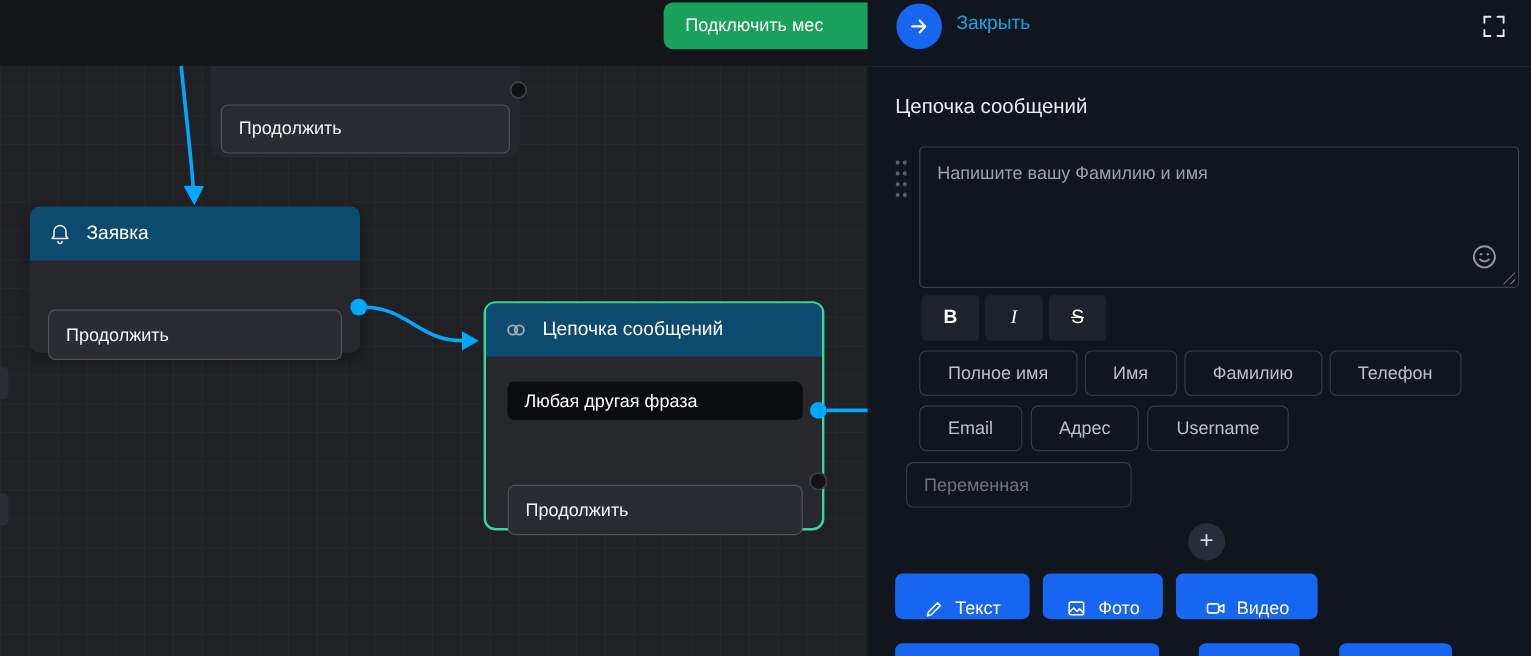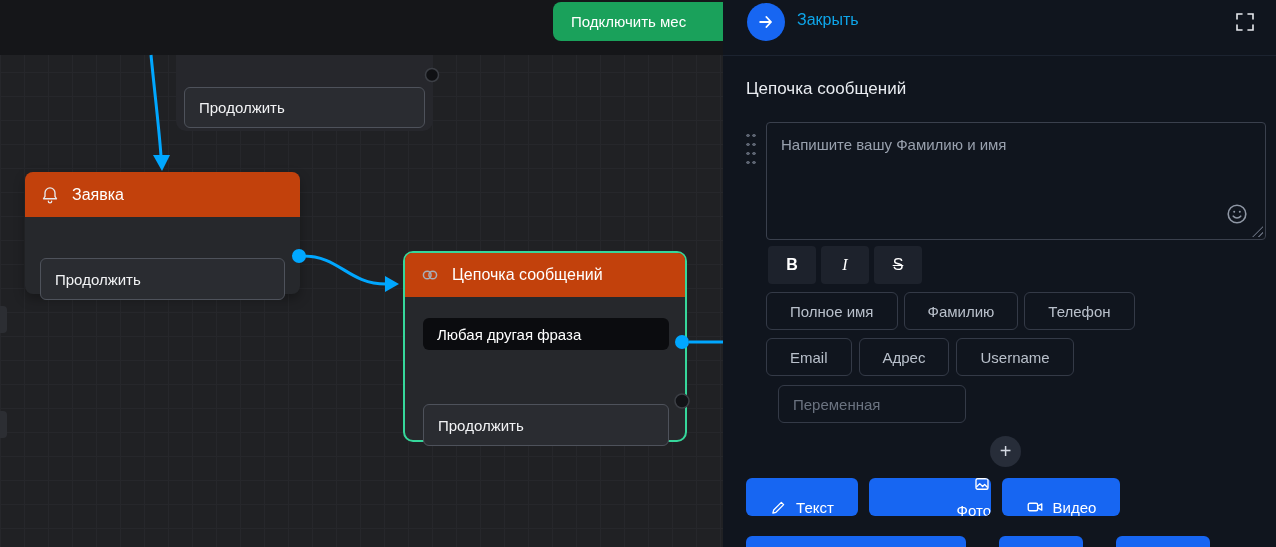--- a/index.html
+++ b/index.html
@@ -22,21 +22,21 @@
 
   
   .node-top { position:absolute; left:176px; top:55px; width:257px; height:76px;
     background:#26272c; border-radius:0 0 10px 10px; z-index:2; }
   .btn-node { display:flex; align-items:center; padding:0 14px; background:#2a2c31;
     border:1px solid #4e525b; border-radius:6px; color:#f2f3f5; font-size:15px; cursor:pointer;margin-top:24px; }
   .node-top .btn-node { position:absolute; left:8px; top:8px; width:241px; height:41px; }
 
   .node-request { position:absolute; left:25px; top:172px; width:275px; height:122px;
     background:#26282c; border-radius:8px; z-index:2; box-shadow:0 5px 12px rgba(0,0,0,.3); }
-  .node-header { height:45px; background:#c2410c; border-radius:8px 8px 0 0;
+  .node-header { height:45px; background:#0c4a6e; border-radius:8px 8px 0 0;
     display:flex; align-items:center; gap:12px; padding:0 15px; color:#fff; font-size:16px; }
   .node-request .btn-node { position:absolute; left:15px; top:62px; width:245px; height:42px; }
 
   .node-chain { position:absolute; left:403px; top:251px; width:284px; height:191px;
     background:#26282c; border:2px solid #36d79b; border-radius:10px; z-index:2; }
   .node-chain .node-header { height:44px; border-radius:7px 7px 0 0; }
   .chain-trigger { position:absolute; left:18px; top:65px; width:246px; height:32px;
     background:#0b0c0f; border-radius:6px; display:flex; align-items:center; padding:0 14px;
     color:#fff; font-size:15px; cursor:pointer; }
   .node-chain .btn-node { position:absolute; left:18px; top:127px; width:246px; height:42px; }
@@ -78,34 +78,34 @@
   .btn-bold { font-weight:bold; }
   .btn-italic { font-style:italic; font-family:"Liberation Serif",serif; }
   .btn-strike { text-decoration:line-through; }
 
   .chips-row1 { position:absolute; left:43px; top:292px; display:flex; gap:6px; }
   .chips-row2 { position:absolute; left:43px; top:338px; display:flex; gap:7px; }
   .chip { height:38px; display:inline-flex; align-items:center; padding:0 23px;
     border:1px solid #343a47; border-radius:6px; background:transparent; color:#b9c0cb;
     font-size:15px; font-family:inherit; cursor:pointer; white-space:nowrap; }
 
-  .var-input { position:absolute; left:55px; top:385px; width:188px; height:38px;
+  .var-input { position:absolute; left:32px; top:385px; width:188px; height:38px;
     background:transparent; border:1px solid #343a47; border-radius:6px; color:#84cc16;
     font-size:15px; padding:0 14px; font-family:inherit; }
   .var-input::placeholder { color:#6b7380; }
 
   .btn-plus { position:absolute; left:267px; top:436px; width:31px; height:31px; border-radius:50%;
     background:#272d39; border:0; color:#d4d9e2; font-size:20px; line-height:29px; cursor:pointer; }
 
   .actions-row1 { position:absolute; left:23px; top:478px; display:flex; gap:11px; }
   .actions-row2 { position:absolute; left:23px; top:536px; display:flex; gap:33px; }
   .btn-action { height:38px; border:0; border-radius:6px; background:#1766f2; color:#fff;
     font-size:15px; font-weight:500; display:inline-flex; align-items:flex-end; justify-content:center;
     gap:9px; font-family:inherit; cursor:pointer; overflow:hidden; }
-  .a1{width:112px;} .a2{width:122px;flex-direction:column;} .a3{width:118px;}
+  .a1{width:112px;} .a2{width:100px;} .a3{width:118px;}
   .a4{width:220px;} .a5{width:84px;} .a6{width:94px;}
 </style>
 </head>
 <body>
 
 <div class="stage">
 
   <div class="canvas"></div>
 
   <div class="node-top">
@@ -206,20 +206,21 @@
     </div>
 
     <div class="format-row">
       <button class="btn-format btn-bold">B</button>
       <button class="btn-format btn-italic">I</button>
       <button class="btn-format btn-strike">S</button>
     </div>
 
     <div class="chips-row1">
       <button class="chip">Полное имя</button>
+      <button class="chip">Имя</button>
       <button class="chip">Фамилию</button>
       <button class="chip">Телефон</button>
     </div>
     <div class="chips-row2">
       <button class="chip">Email</button>
       <button class="chip">Адрес</button>
       <button class="chip">Username</button>
     </div>
 
     <input class="var-input" placeholder="Переменная" style="">

